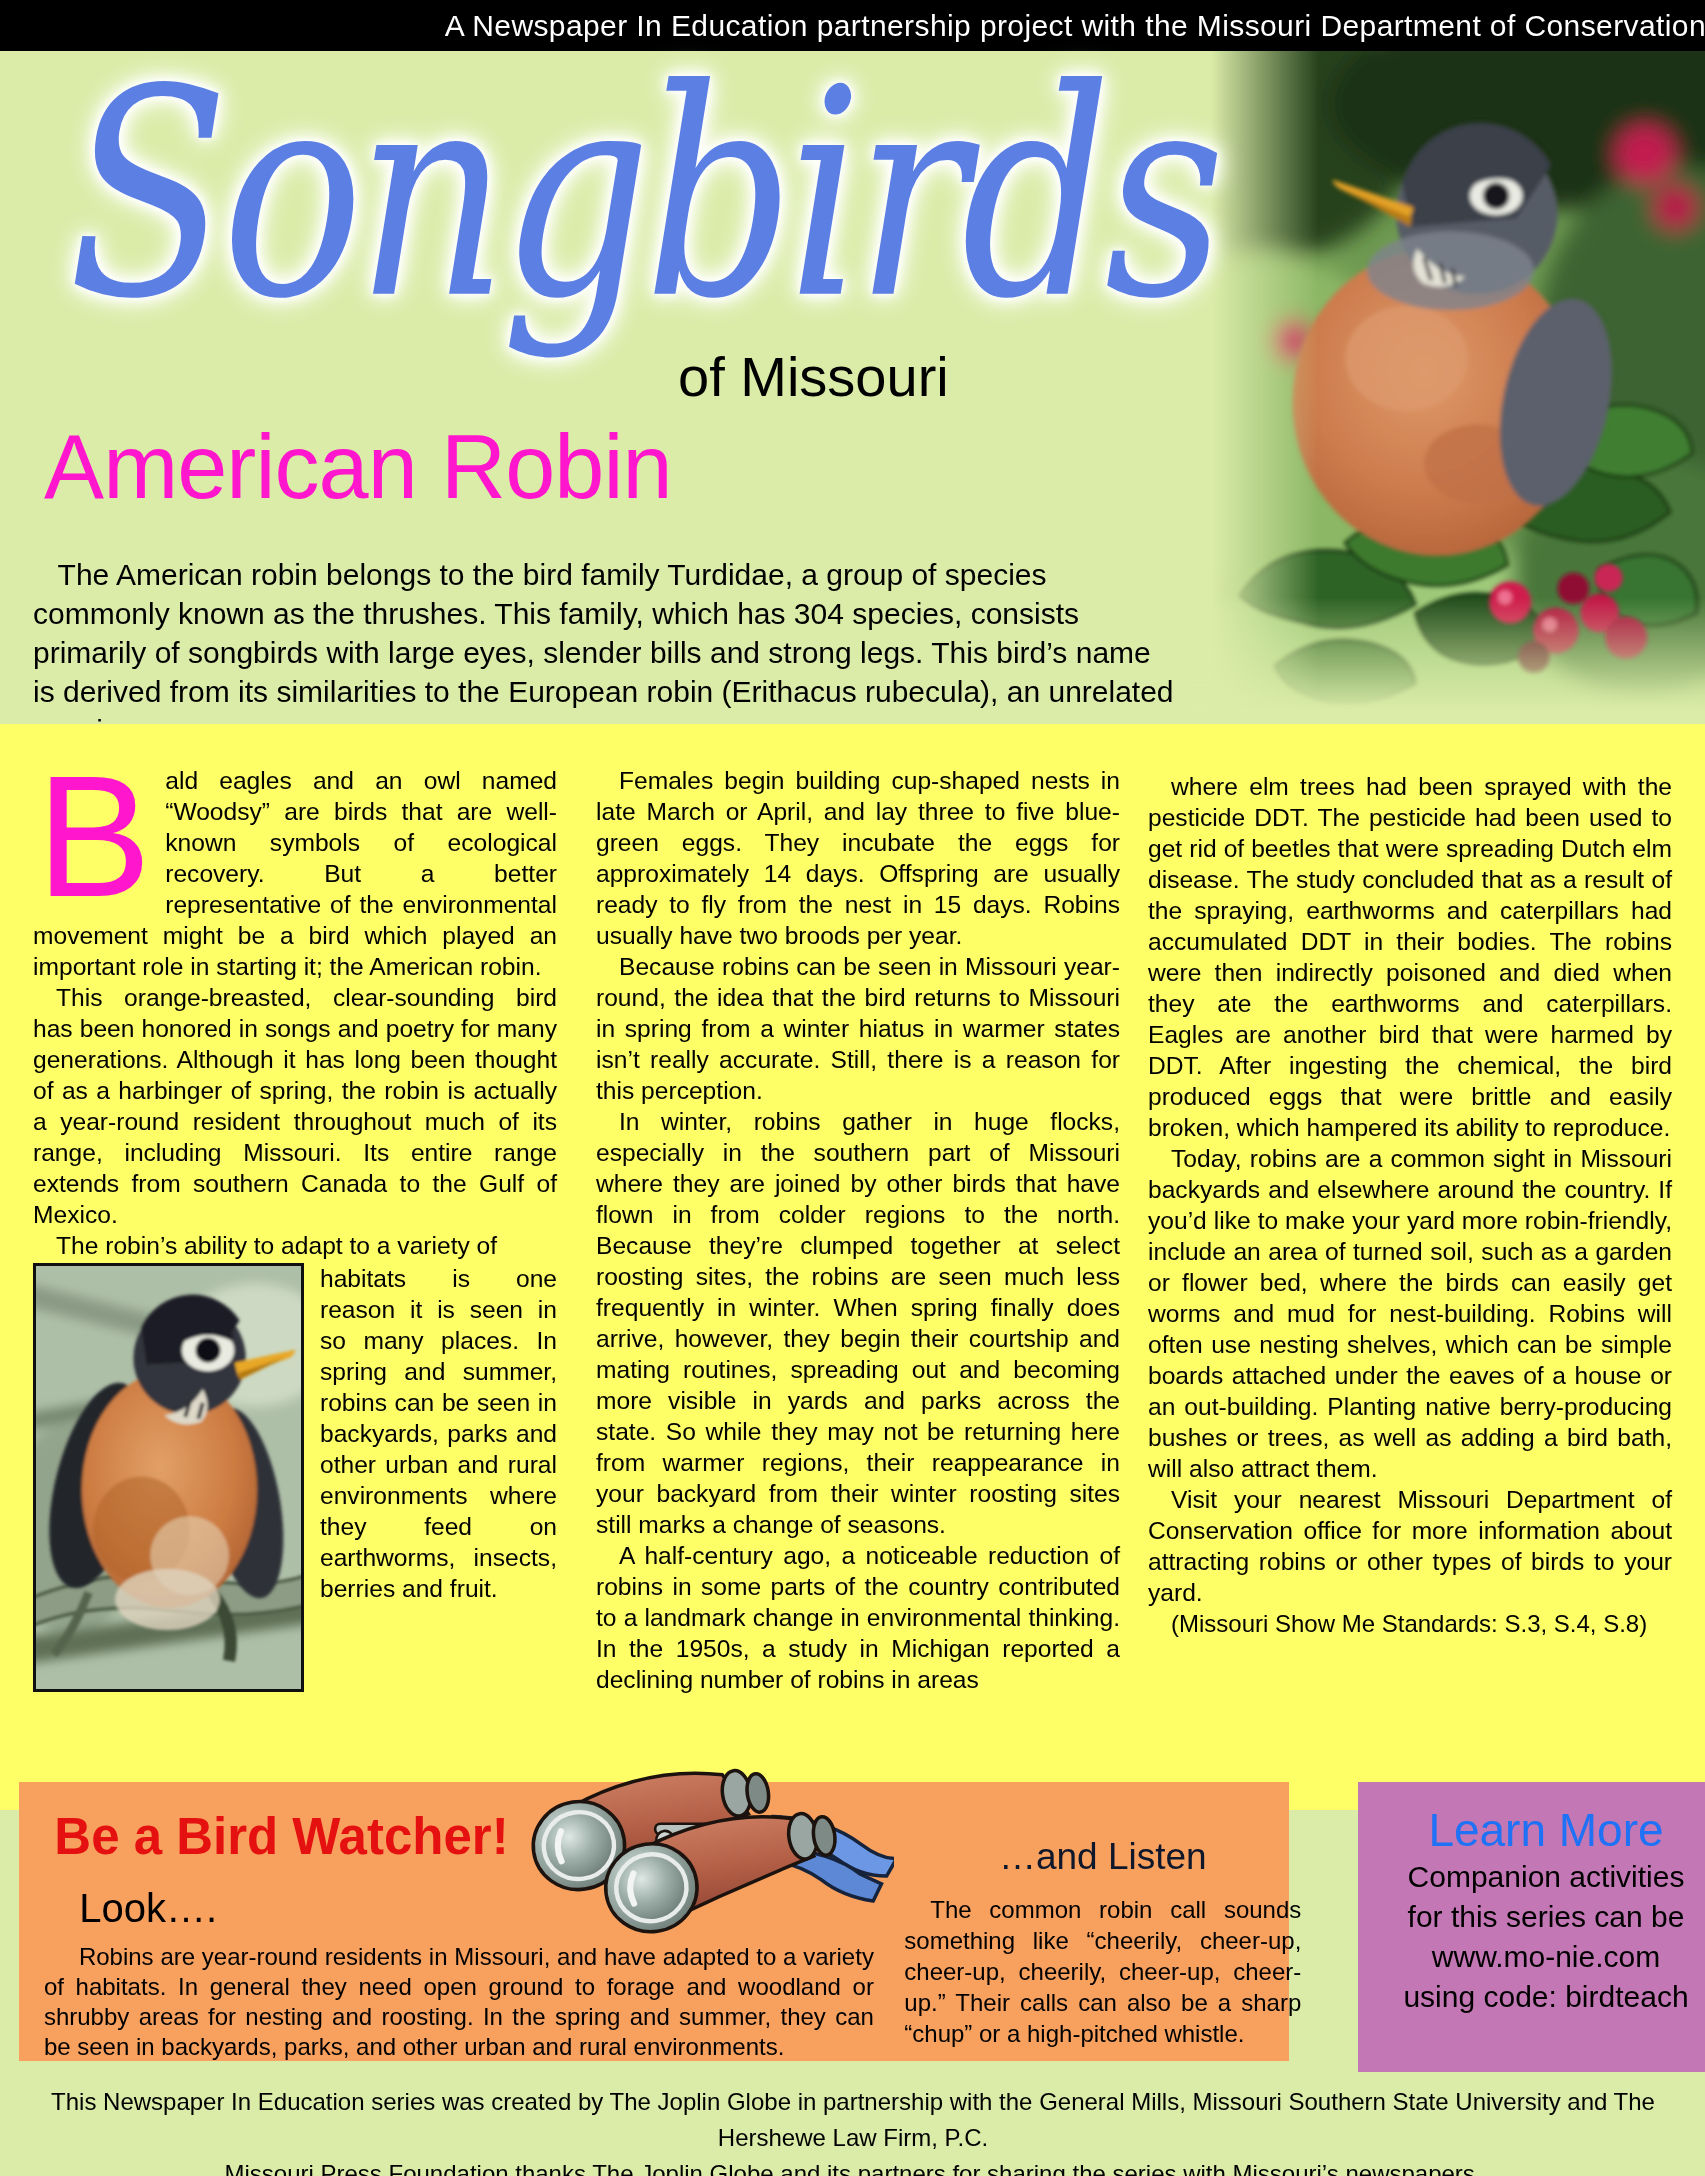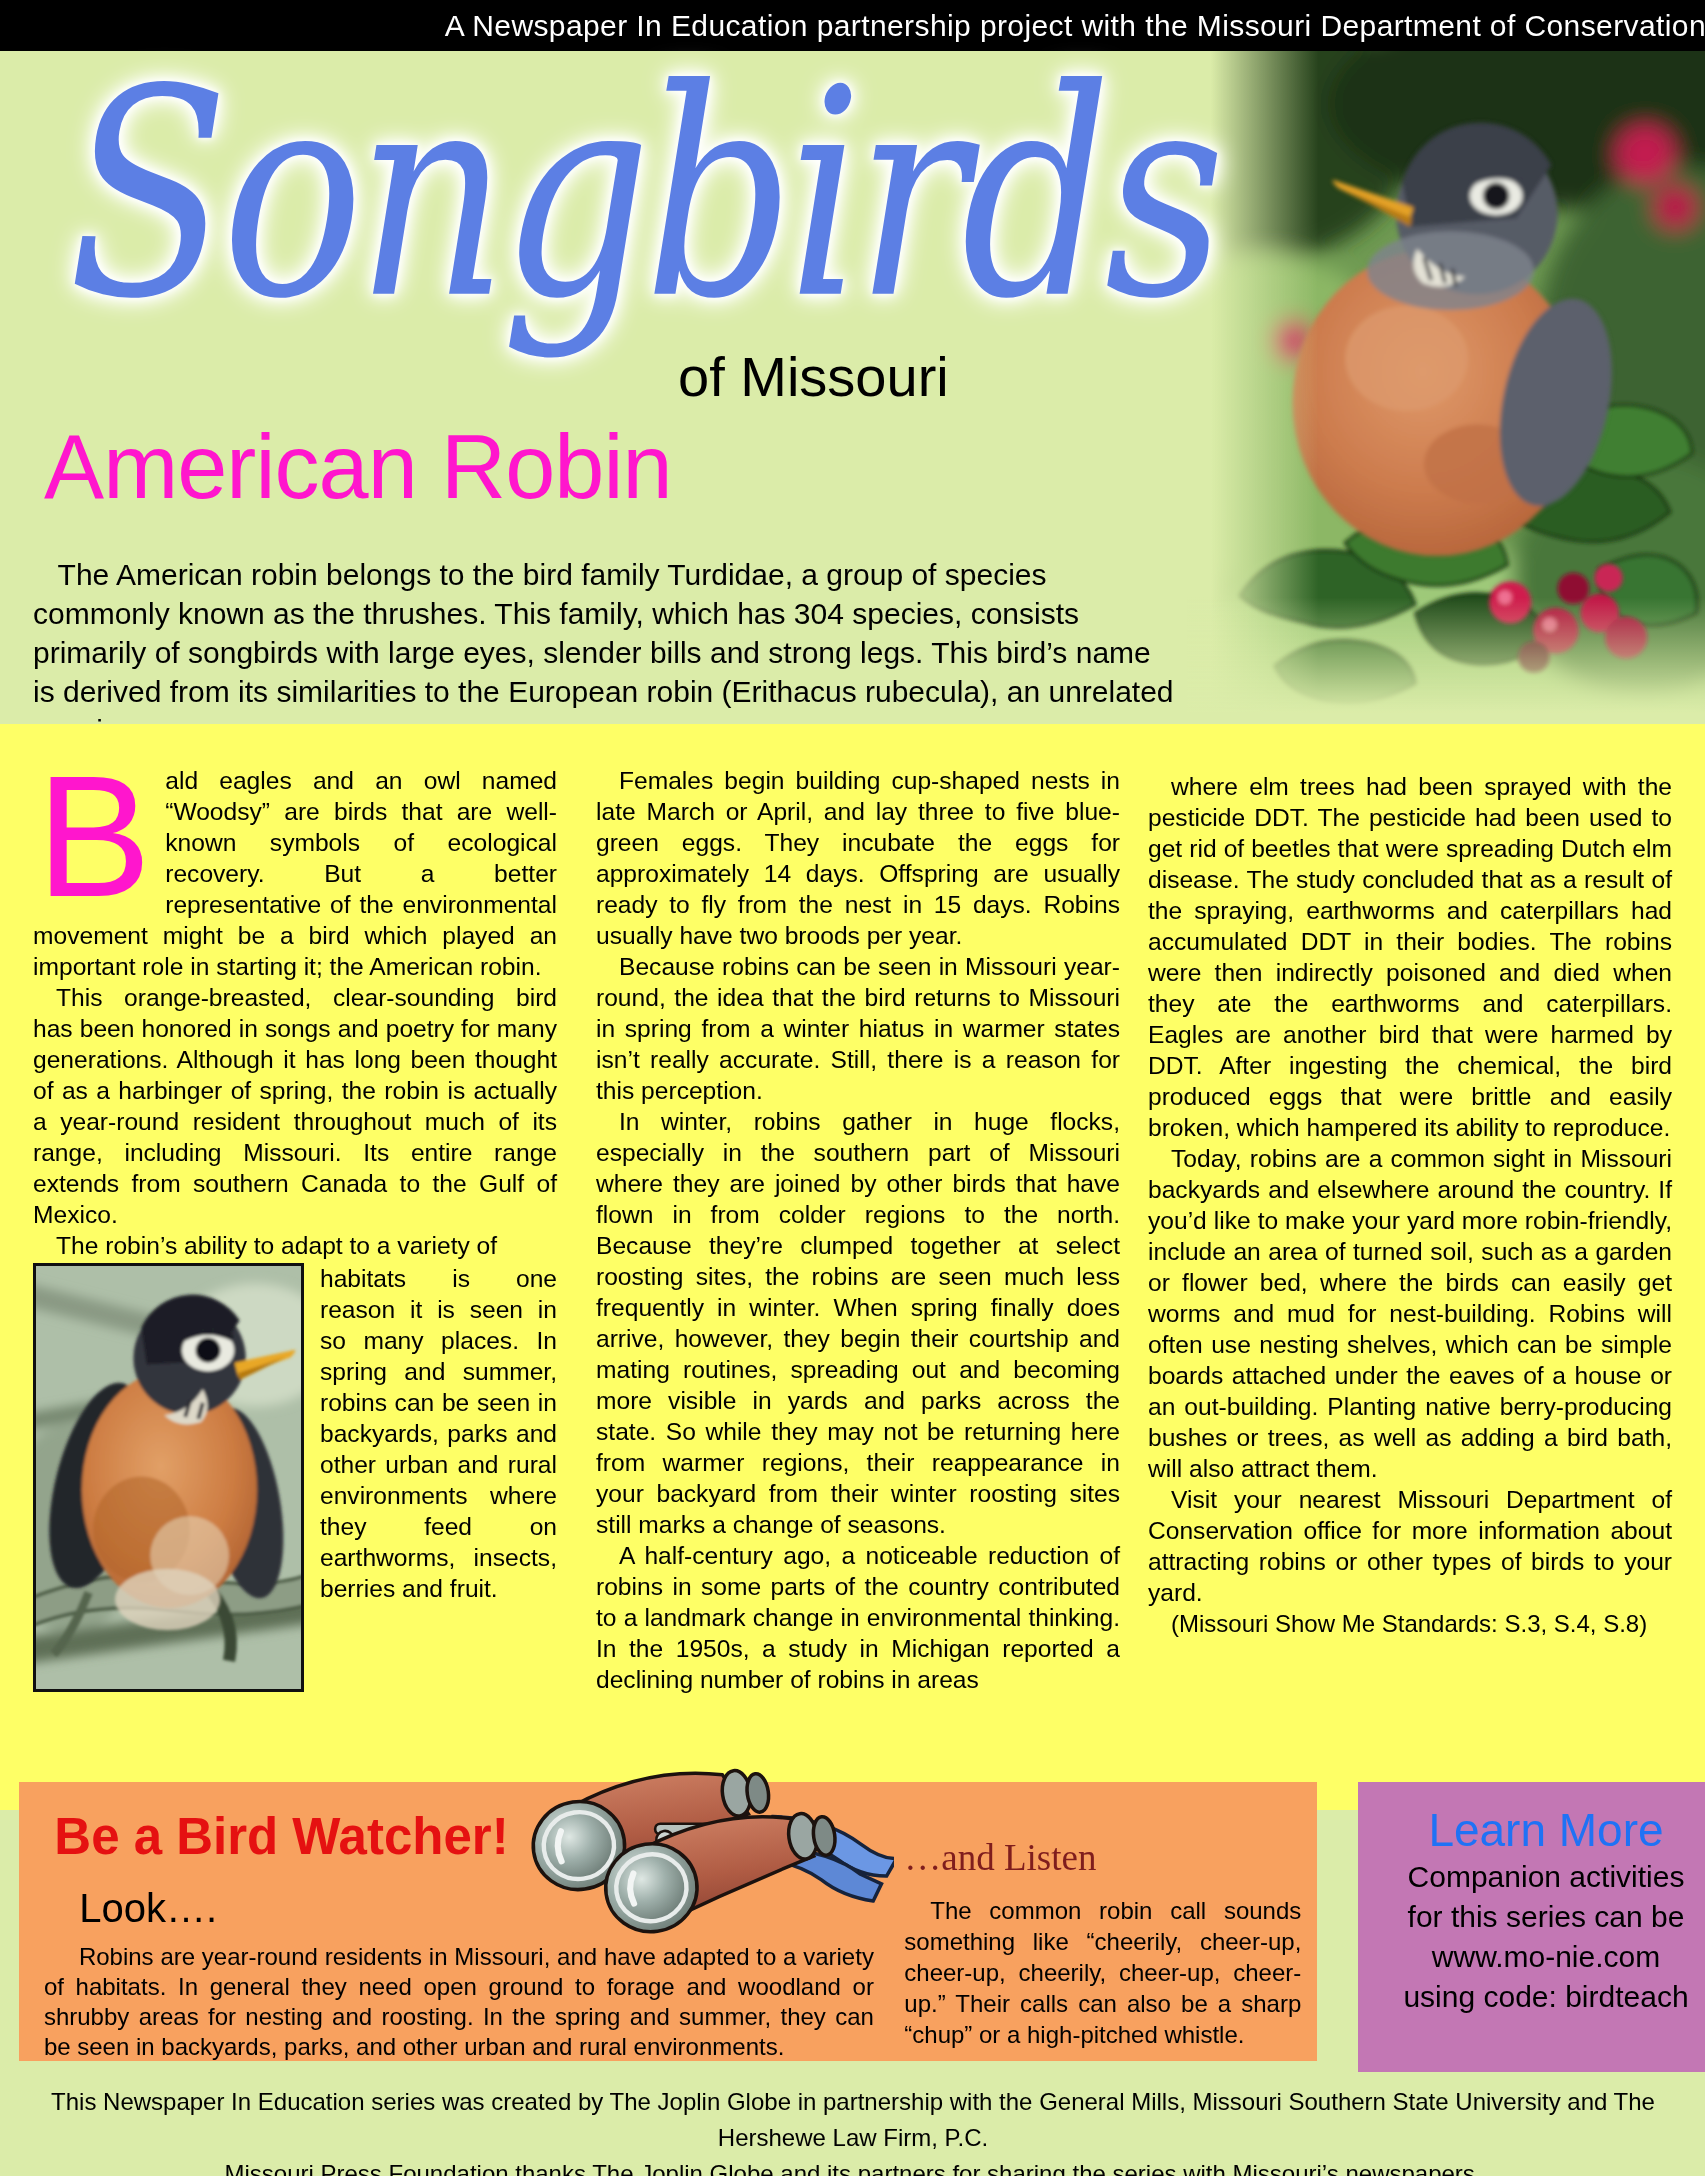--- a/index.html
+++ b/index.html
@@ -43,28 +43,28 @@
   .col p.noindent{text-indent:0;}
   .dropcap{float:left;color:#ff16cd;font-size:172px;line-height:132px;
            margin:5.3px 14px 0 3.5px;}
   .photorow{display:flex;margin-top:1.8px;}
   #colphoto{flex:0 0 265px;width:265px;height:423px;border:3.5px solid #101010;
             margin-right:16px;background:#aebfa8;}
   .photorow .wrap{flex:1;text-align:justify;}
   .standards{font-size:24px;margin-top:7px;text-indent:30px;}
 
   
-  #orangebox{position:absolute;left:19.3px;top:1782px;width:1270px;height:279px;background:#f8a15f;padding-left:28px;}
+  #orangebox{position:absolute;left:19.3px;top:1782px;width:1270px;height:279px;background:#f8a15f;}
   #watchtitle{position:absolute;left:35px;top:24.6px;color:#e51111;font-size:51px;font-weight:bold;
               letter-spacing:0px;}
   #lookhead{position:absolute;left:60px;top:104px;color:#000;font-size:40px;text-align:center;}
   #looktext{position:absolute;left:24.6px;top:160px;width:830px;color:#000000;font-size:24px;
             line-height:30px;text-indent:35px;text-align:justify;}
   #listen{position:absolute;left:885px;top:54px;width:397px;}
-  #listenhead{text-align:left;font-size:37px;color:#7f1d1d;margin:0 0 16px 0;font-family:Liberation Serif, serif;}
+  #listenhead{text-align:center;font-size:37px;color:#0f172a;margin:0 0 16px 0;}
   #listentext{font-size:24px;line-height:31px;color:#000;text-align:justify;text-indent:26px;margin:0;}
 
   #binoculars{position:absolute;left:525px;top:1742px;width:369px;height:198px;}
 
   #purplebox{position:absolute;left:1310px;top:1782px;width:376px;height:290px;background:#c377b4;
              text-align:center;margin-left:48px;}
   #learnmore{color:#1f72f5;font-size:46px;margin-top:21px;}
   .lm-line{color:#000;font-size:30px;line-height:40px;}
 
   

